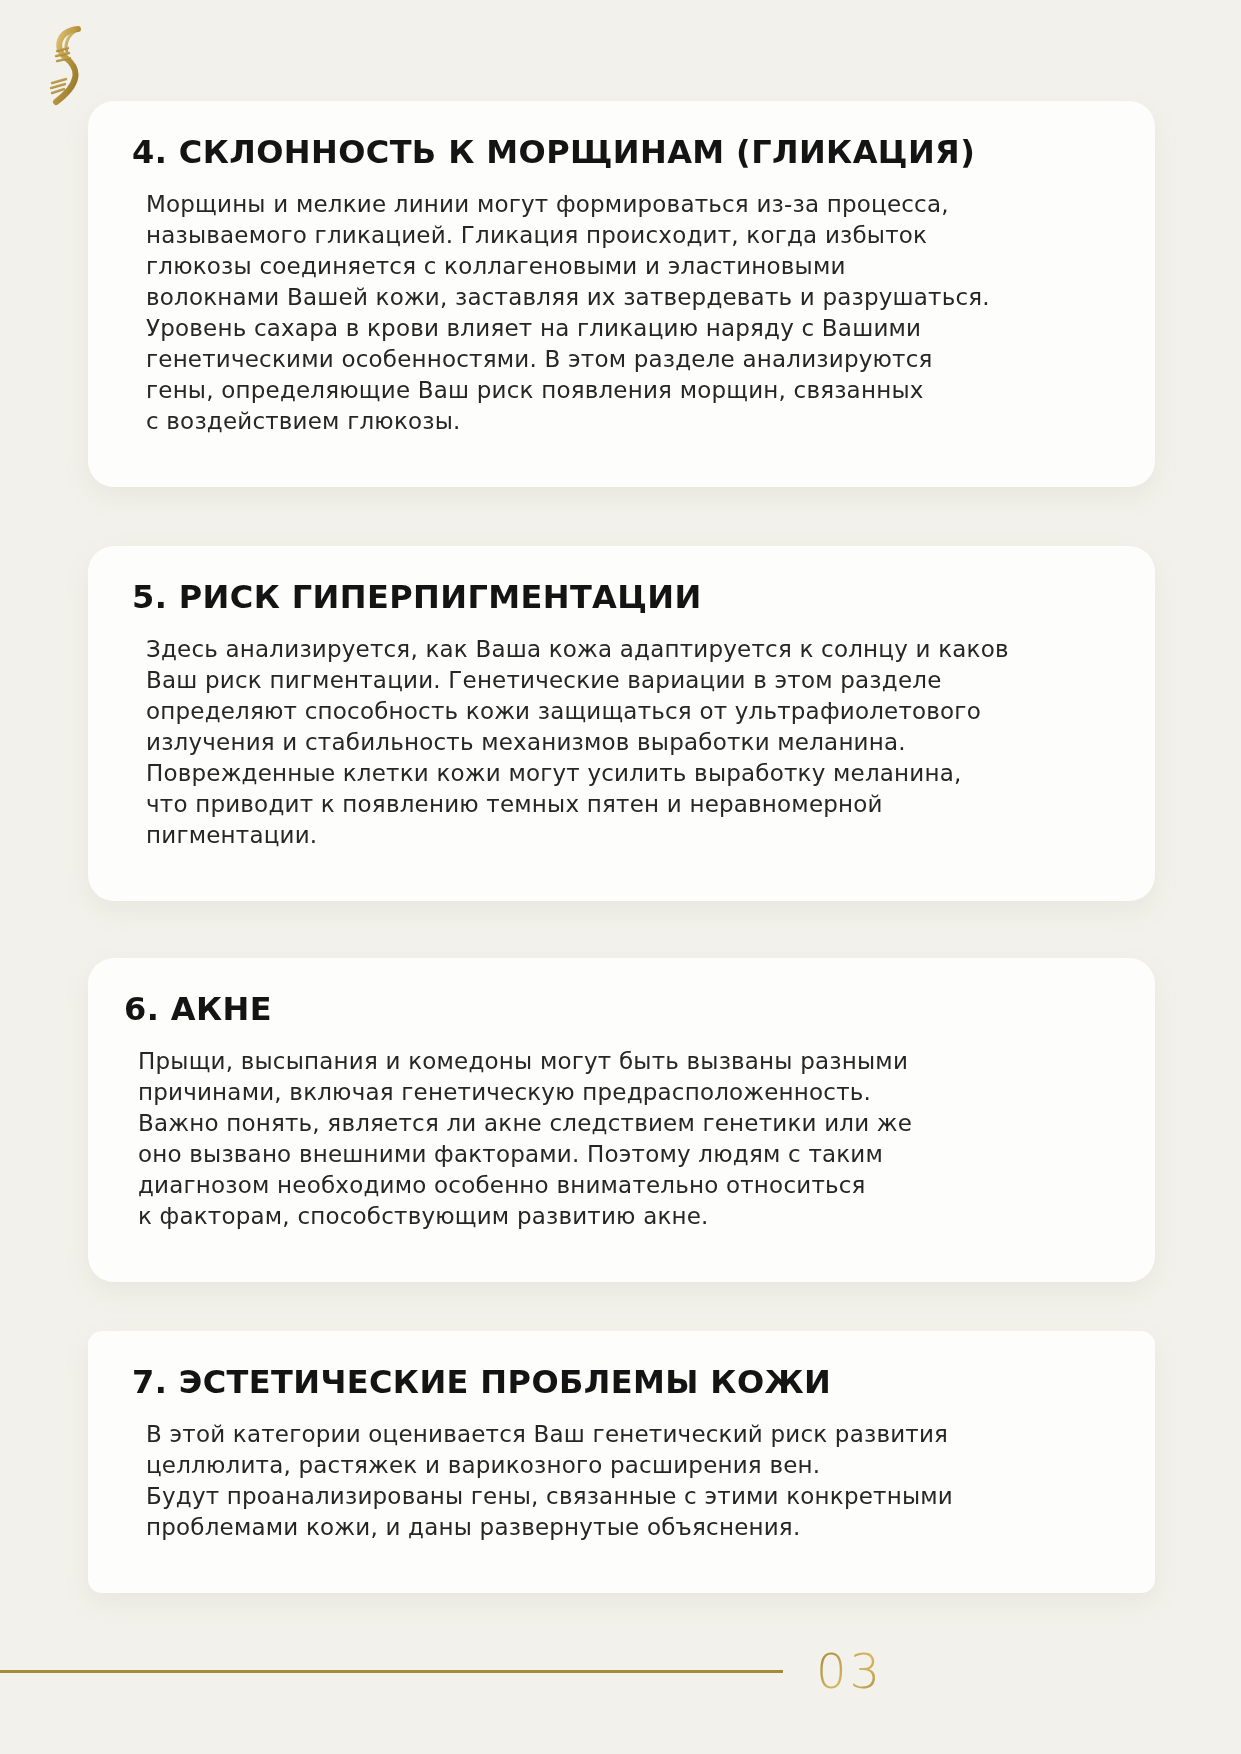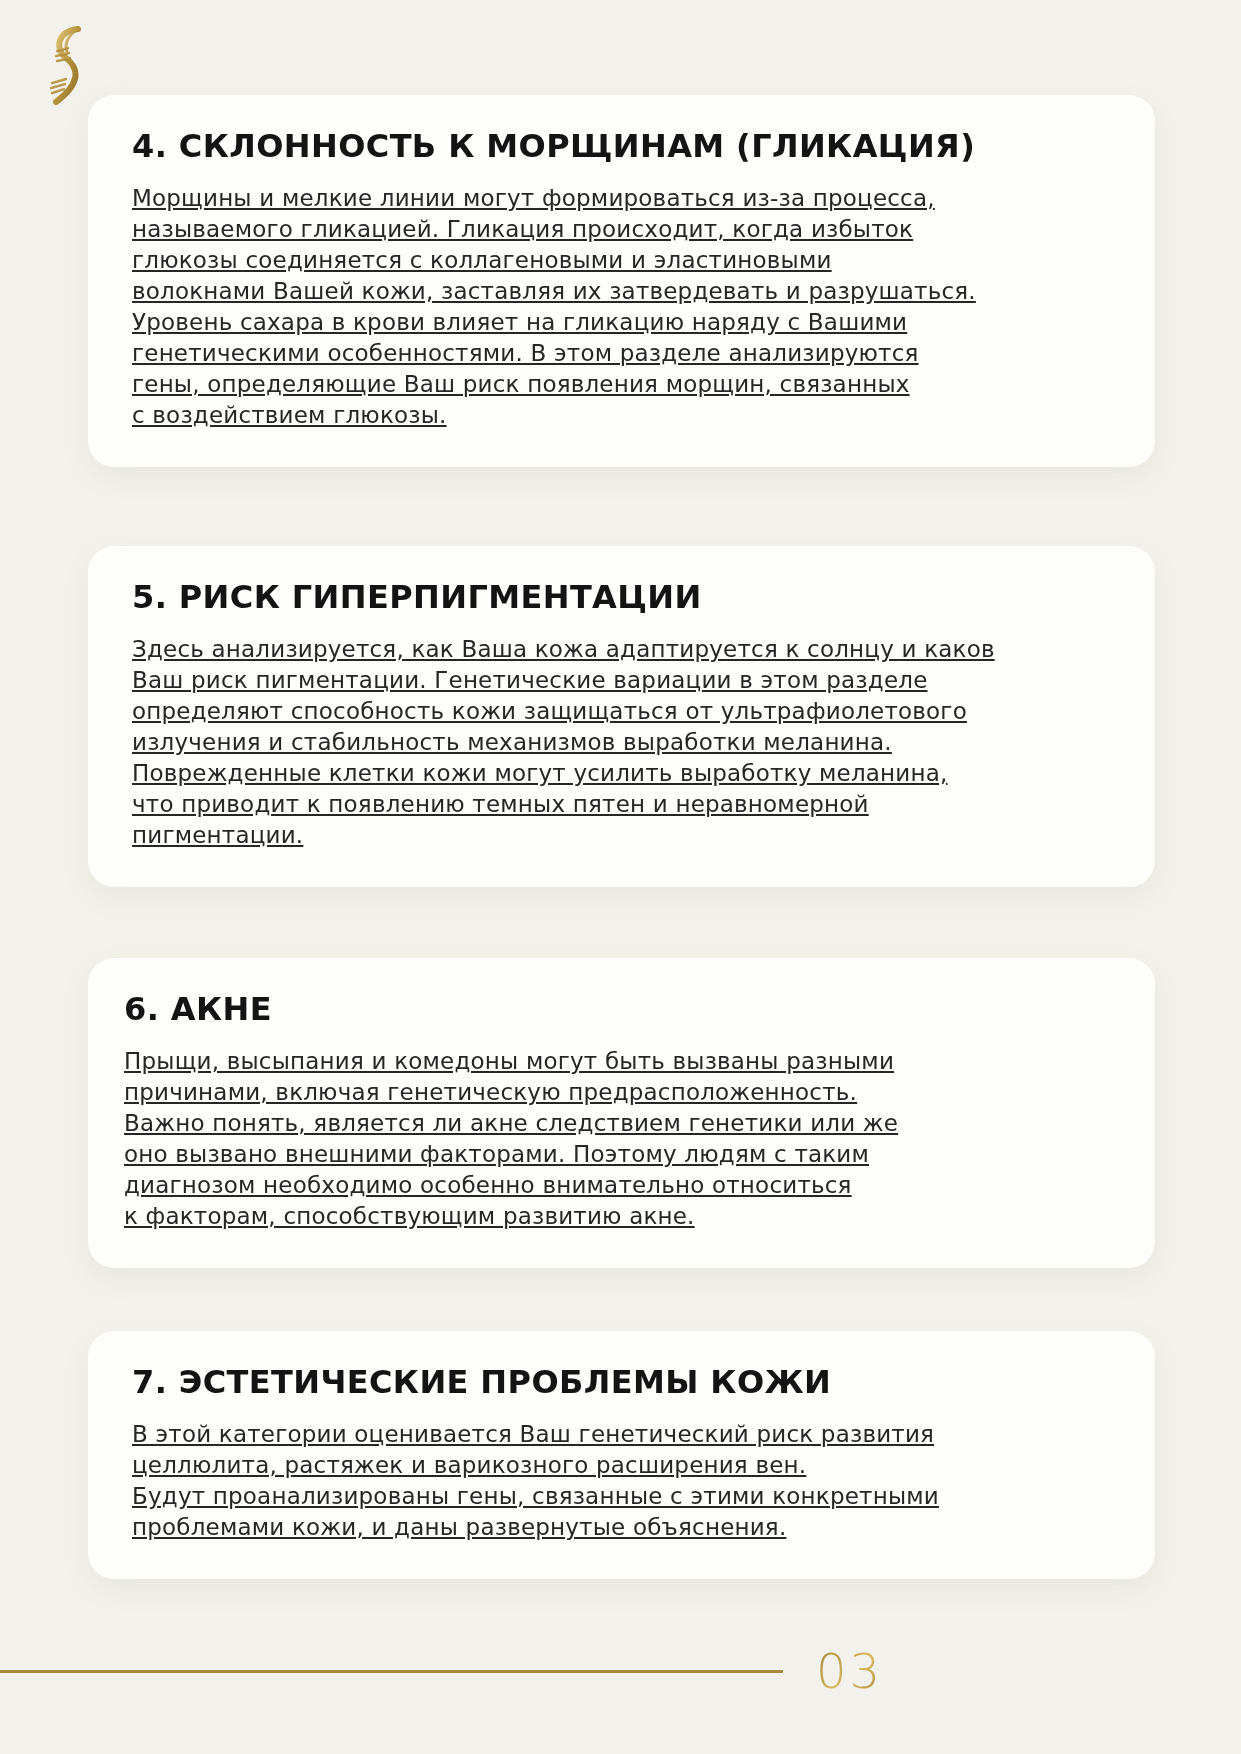--- a/index.html
+++ b/index.html
@@ -21,39 +21,38 @@
   .card{
     position:absolute;
     left:88px;
     width:1067px;
     box-sizing:border-box;
     background:#fdfdfc;
     border-radius:26px;
     padding:32px 44px 36px 44px;
     box-shadow:0 10px 26px rgba(150,144,120,0.10);
   }
-  #card-1{top:95px;}
+  #card-1{top:101px;}
   #card-2{top:546px;}
   #card-3{top:958px;padding-left:36px;}
-  #card-4{top:1331px;}
+  #card-4{top:1331px;border-radius:14px;}
   .card-title{
     margin:0 0 18px 0;
     font-size:32px;
     font-weight:700;
     letter-spacing:0.4px;
     color:#141414;
   }
   .card-body{
-    margin:0;
+    margin:14px;
     font-size:23px;
     line-height:31px;
     letter-spacing:0.2px;
     color:#262626;
     white-space:pre-line;
-    text-decoration:underline;
   }
   .footer-line{
     position:absolute;
     left:0;
     top:1670px;
     width:783px;
     height:3px;
     background:#a8893c;
   }
   .page-number{

